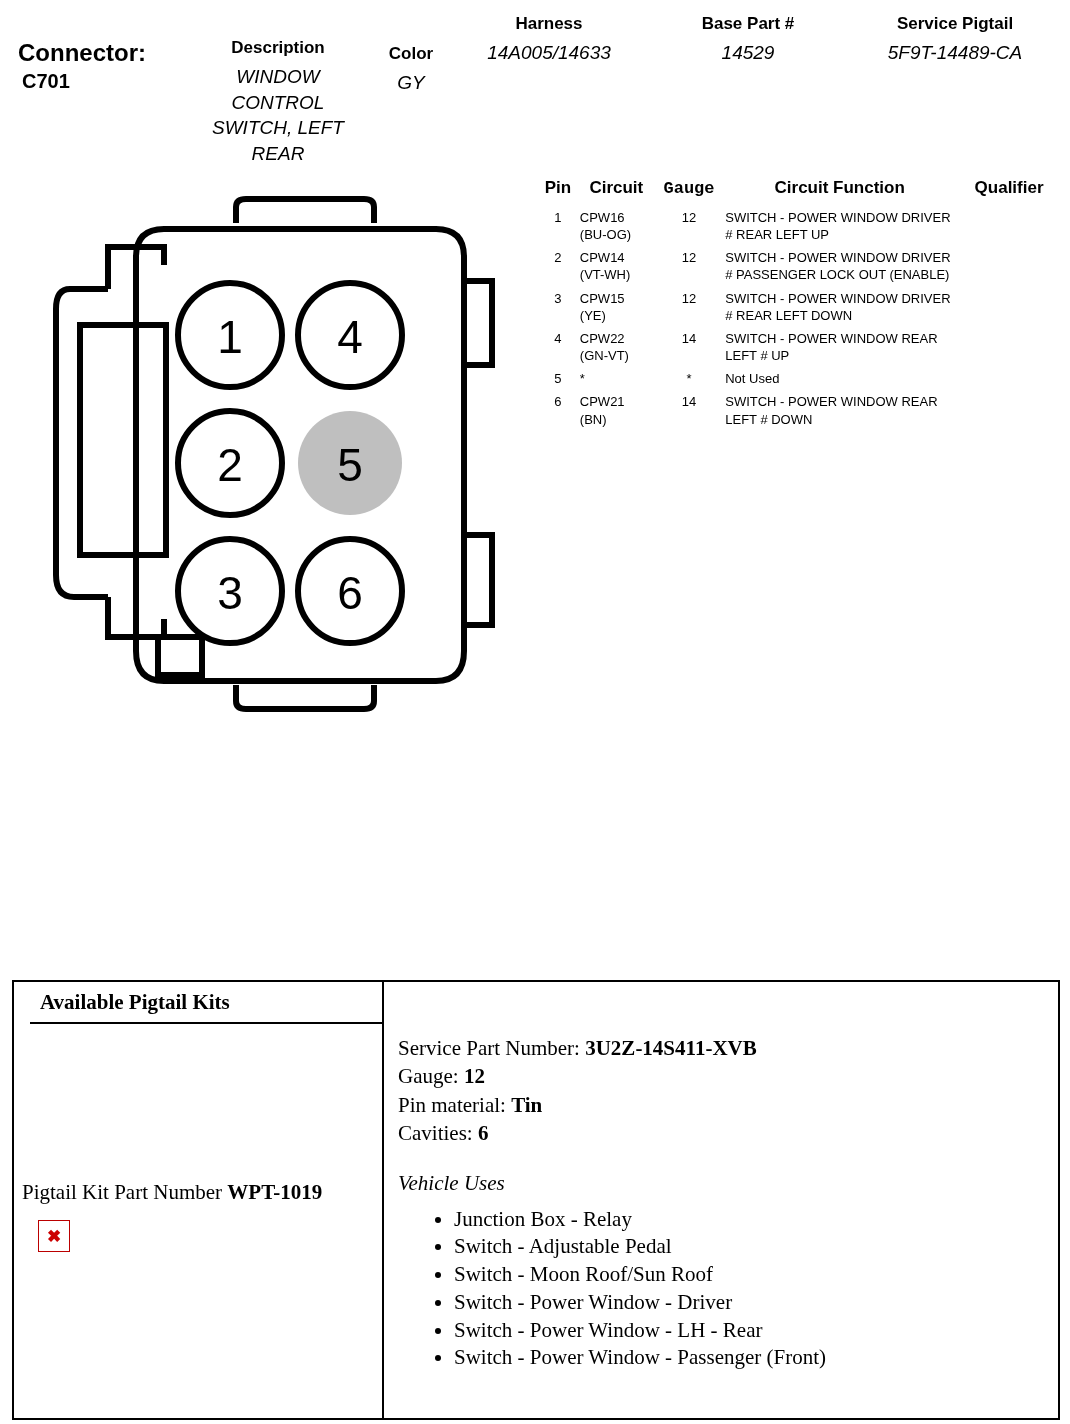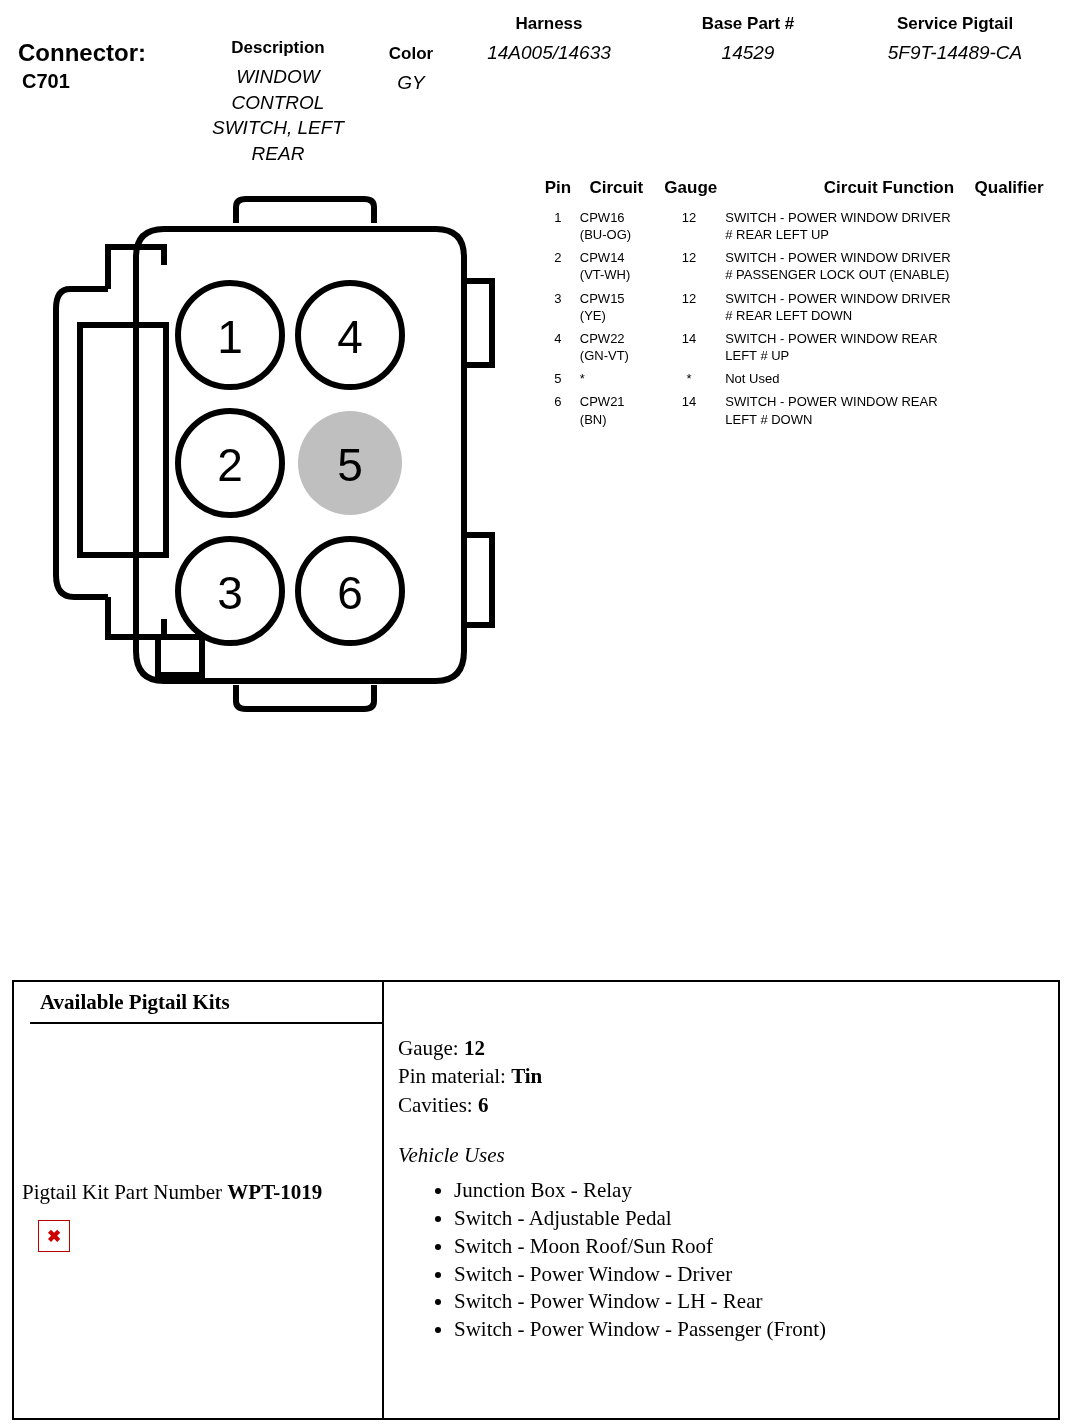--- a/index.html
+++ b/index.html
@@ -89,22 +89,22 @@
     white-space: nowrap;
   }
   .pin-table td {
     font-size: 13px;
     padding: 2px 4px 4px 4px;
     vertical-align: top;
     line-height: 1.32;
   }
   .th-pin      { width: 34px; text-align: center; }
   .th-circuit  { width: 78px; text-align: center; }
-  .th-gauge    { width: 62px; text-align: right; }
-  .th-function { width: 228px; text-align: right; }
+  .th-gauge    { width: 62px; text-align: center; font-family: Liberation Mono, monospace; }
+  .th-function { width: 228px; text-align: center; }
   .th-qual     { width: 98px; text-align: center; }
   .td-pin      { text-align: center; }
   .td-circuit  { }
   .td-gauge    { text-align: center; }
   .td-function { text-align: left; }
   .td-qual     { text-align: left; }
   .circuit-color { display: block; }
 
   
   .pigtail-wrap {
@@ -334,20 +334,24 @@
     <div class="pigtail-title">Available Pigtail Kits</div>
     <div class="pigtail-kit-line">
       <span>Pigtail Kit Part Number</span>
       <b>WPT-1019</b>
     </div>
     <div class="broken-img">✖</div>
   </div>
 
   <div class="pigtail-right">
     <div class="kv">
+      <span>Service Part Number:</span>
+      <b>3U2Z-14S411-XVB</b>
+    </div>
+    <div class="kv">
       <span>Gauge:</span>
       <b>12</b>
     </div>
     <div class="kv">
       <span>Pin material:</span>
       <b>Tin</b>
     </div>
     <div class="kv">
       <span>Cavities:</span>
       <b>6</b>

